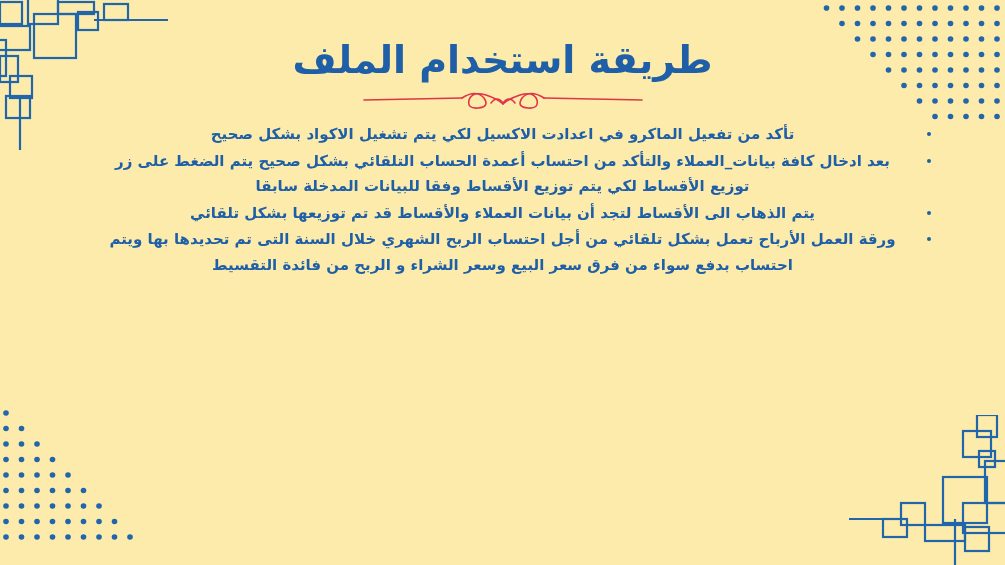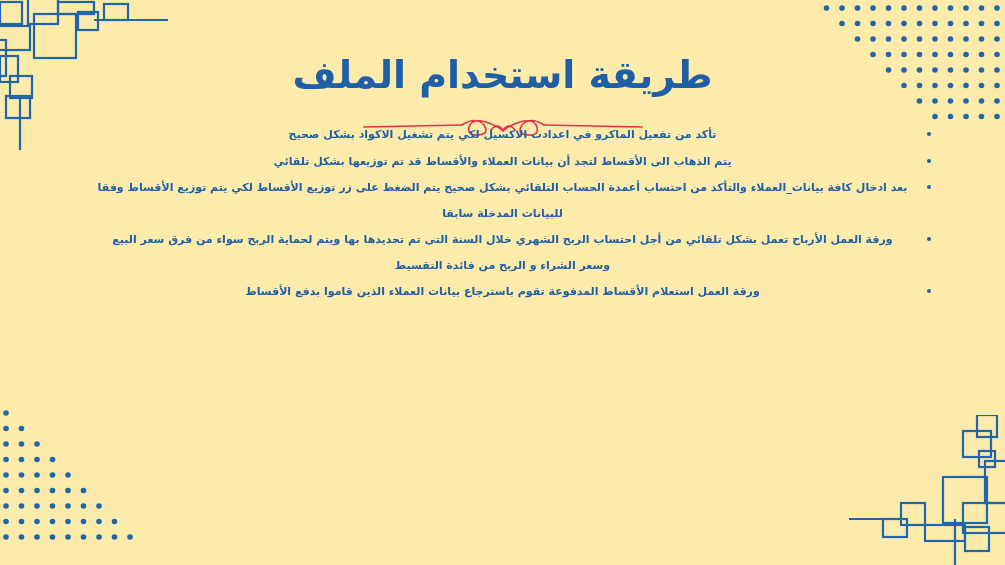--- a/index.html
+++ b/index.html
@@ -43,21 +43,21 @@
     text-align: center;
   }
   .slide-title {
     font-family: "DejaVu Sans", sans-serif;
     font-size: 38px;
     font-weight: bold;
     color: #1f5fa8;
     letter-spacing: 0px;
     line-height: 1.15;
     direction: rtl;
-    margin: 16px;
+    margin: 1px;
   }
   .flourish {
     display: block;
     margin: 4px auto 0 auto;
   }
 
   
   .content {
     position: absolute;
     top: 122px;
@@ -66,21 +66,21 @@
     direction: rtl;
   }
   ul.bullets {
     list-style: none;
     margin: 0;
     padding: 0;
   }
   ul.bullets > li {
     position: relative;
     color: #1f5fa8;
-    font-size: 11px;
+    font-size: 15px;
     line-height: 25.5px;
     text-align: center;
     padding: 0 22px 0 22px;
     margin: 0 0 1px 0;
     direction: rtl;
     font-weight: bold;
   }
   ul.bullets > li .bullet-dot {
     position: absolute;
     right: 0px;
@@ -270,30 +270,26 @@
   </div>
 
   <div class="content">
     <ul class="bullets">
       <li>
         <span class="bullet-dot"></span>
         <span class="li-text">تأكد من تفعيل الماكرو في اعدادت الاكسيل لكي يتم تشغيل الاكواد بشكل صحيح</span>
       </li>
       <li>
         <span class="bullet-dot"></span>
+        <span class="li-text">بعد ادخال كافة بيانات_العملاء والتأكد من احتساب أعمدة الحساب التلقائي بشكل صحيح يتم الضغط على زر توزيع الأقساط لكي يتم توزيع الأقساط وفقا للبيانات المدخلة سابقا</span>
+      </li>
+      <li>
+        <span class="bullet-dot"></span>
         <span class="li-text">يتم الذهاب الى الأقساط لتجد أن بيانات العملاء والأقساط قد تم توزيعها بشكل تلقائي</span>
       </li>
       <li>
         <span class="bullet-dot"></span>
-        <span class="li-text">بعد ادخال كافة بيانات_العملاء والتأكد من احتساب أعمدة الحساب التلقائي بشكل صحيح يتم الضغط على زر توزيع الأقساط لكي يتم توزيع الأقساط وفقا للبيانات المدخلة سابقا</span>
-      </li>
-      <li>
-        <span class="bullet-dot"></span>
-        <span class="li-text">ورقة العمل الأرباح تعمل بشكل تلقائي من أجل احتساب الربح الشهري خلال السنة التى تم تحديدها بها ويتم لحماية الربح سواء من فرق سعر البيع وسعر الشراء و الربح من فائدة التقسيط</span>
-      </li>
-      <li>
-        <span class="bullet-dot"></span>
-        <span class="li-text">ورقة العمل استعلام الأقساط المدفوعة تقوم باسترجاع بيانات العملاء الذين قاموا بدفع الأقساط</span>
+        <span class="li-text">ورقة العمل الأرباح تعمل بشكل تلقائي من أجل احتساب الربح الشهري خلال السنة التى تم تحديدها بها ويتم احتساب بدفع سواء من فرق سعر البيع وسعر الشراء و الربح من فائدة التقسيط</span>
       </li>
     </ul>
   </div>
 
 </div>
 
 </body></html>

